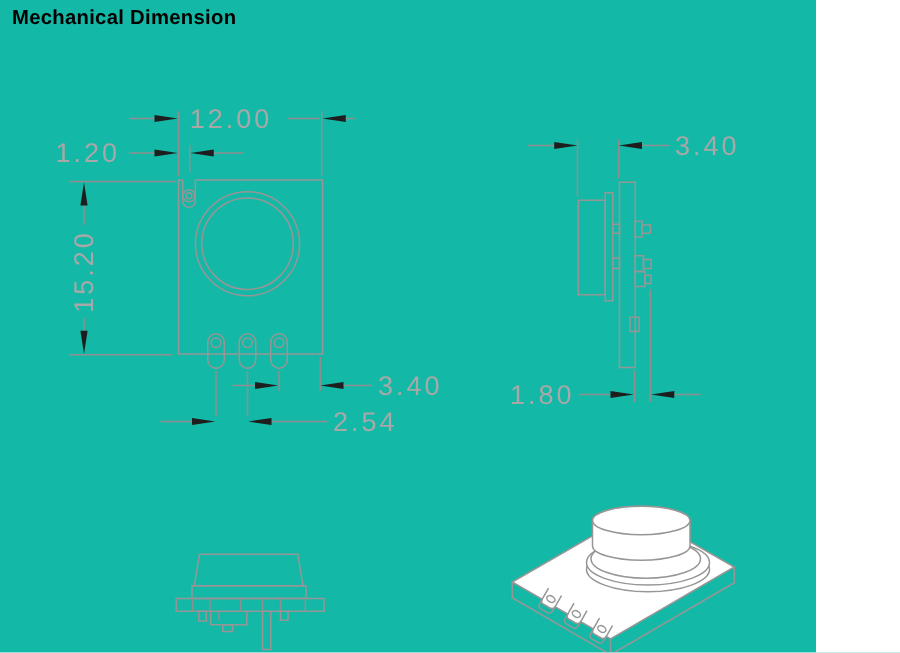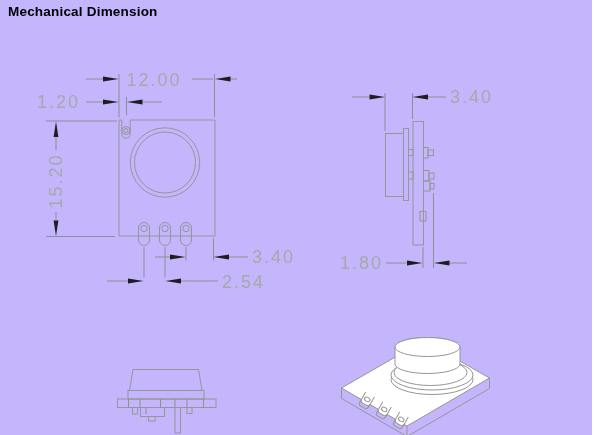--- a/index.html
+++ b/index.html
@@ -1,17 +1,17 @@
 <!DOCTYPE html>
 <html><head>
 <meta charset="utf-8">
 <style>
   html,body{margin:0;padding:0;background:#ffffff;}
   .canvas{
-    position:relative;width:592px;height:435px;background:#c4b5fd;overflow:hidden;
+    position:relative;width:544px;height:435px;background:#14b8a6;overflow:hidden;
     font-family:"Liberation Sans", sans-serif;
   }
   .title{
     position:absolute;left:8px;top:4px;
     font-size:13.5px;font-weight:bold;color:#000000;letter-spacing:0.2px;
   }
   svg{position:absolute;left:0;top:0;}
   .ln{stroke:#969696;stroke-width:1;fill:none;}
   .lnf{stroke:#969696;stroke-width:1;fill:#ffffff;}
   .thin{stroke:#8f8f8f;stroke-width:1;fill:none;}

